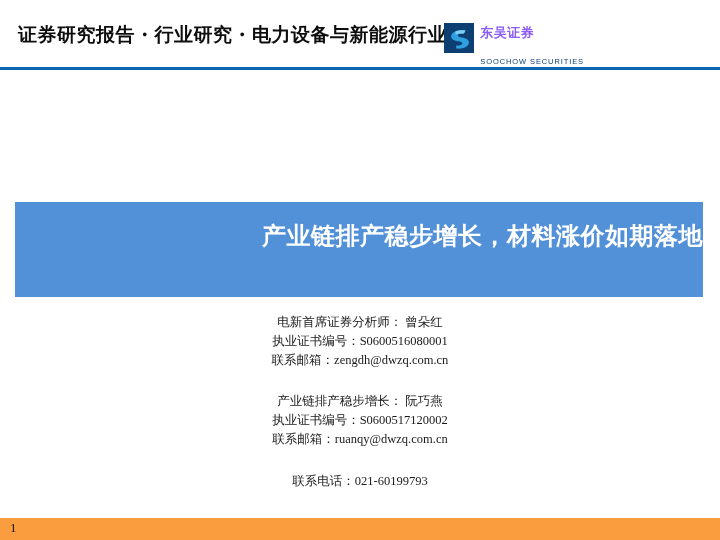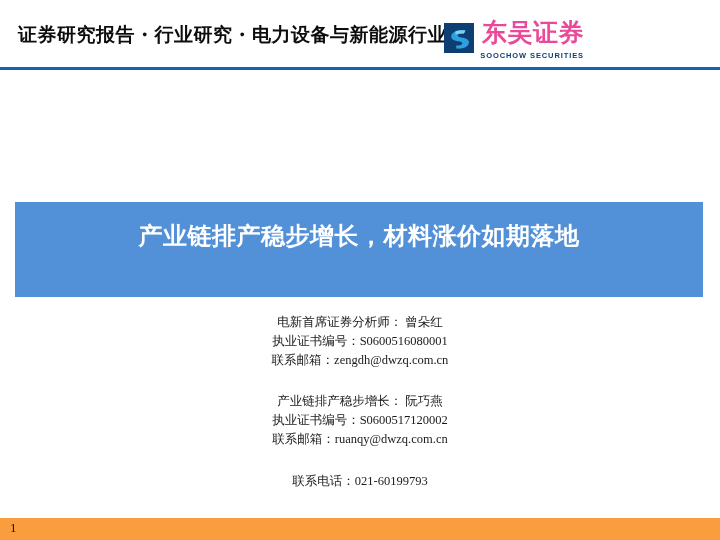--- a/index.html
+++ b/index.html
@@ -54,35 +54,34 @@
   }
   .logo-mark svg { display: block; }
   .logo-text-wrap {
     margin-left: 6px;
     display: flex;
     flex-direction: column;
     justify-content: flex-start;
   }
   .logo-cn {
     font-family: "Liberation Serif", "DejaVu Serif", serif;
-    font-size: 25px;
-    font-weight: 700;
-    color: #ec4899;
+    font-size: 13px;
+    font-weight: 700;
+    color: #8b5cf6;
     line-height: 21px;
     letter-spacing: 0.5px;
     white-space: nowrap;
-    text-align: right;
   }
   .logo-en {
     font-size: 7.5px;
-    font-weight: 700;
+    font-weight: 400;
     color: #0d3f73;
     letter-spacing: 0.9px;
     line-height: 10px;
-    margin-top: 8px;
+    margin-top: 14px;
     white-space: nowrap;
   }
 
   .header-rule {
     position: absolute;
     left: 0;
     top: 67px;
     width: 720px;
     height: 3px;
     background: #0b64b4;
@@ -91,21 +90,21 @@
   
   .title-banner {
     position: absolute;
     left: 15px;
     top: 202px;
     width: 688px;
     height: 95px;
     background: #5291d8;
     display: flex;
     flex-direction: column;
-    align-items: center;
+    align-items: flex-end;
     justify-content: flex-start;
   }
   .banner-title {
     margin-top: 18px;
     font-size: 24px;
     font-weight: 700;
     color: #ffffff;
     letter-spacing: 0.5px;
     white-space: nowrap;
   }

